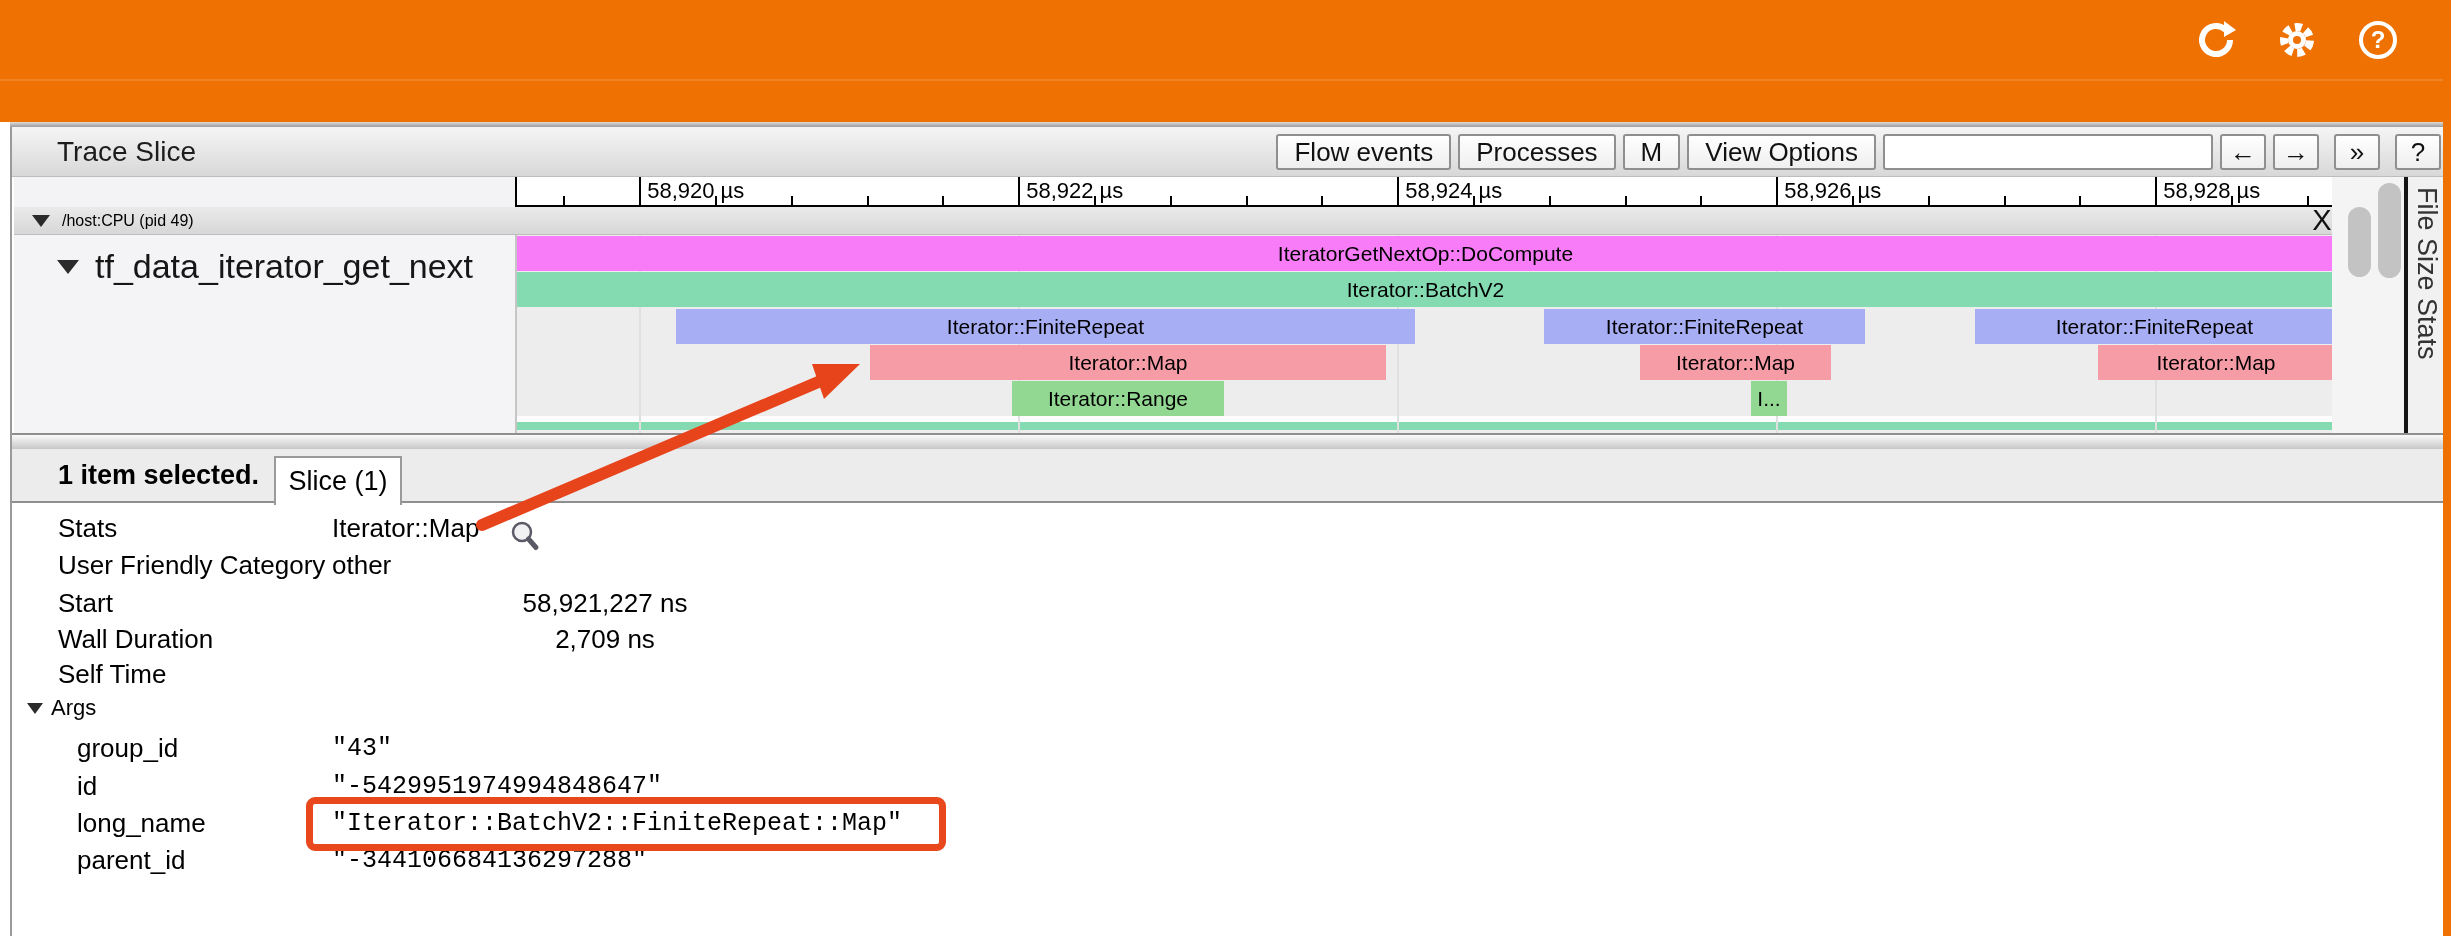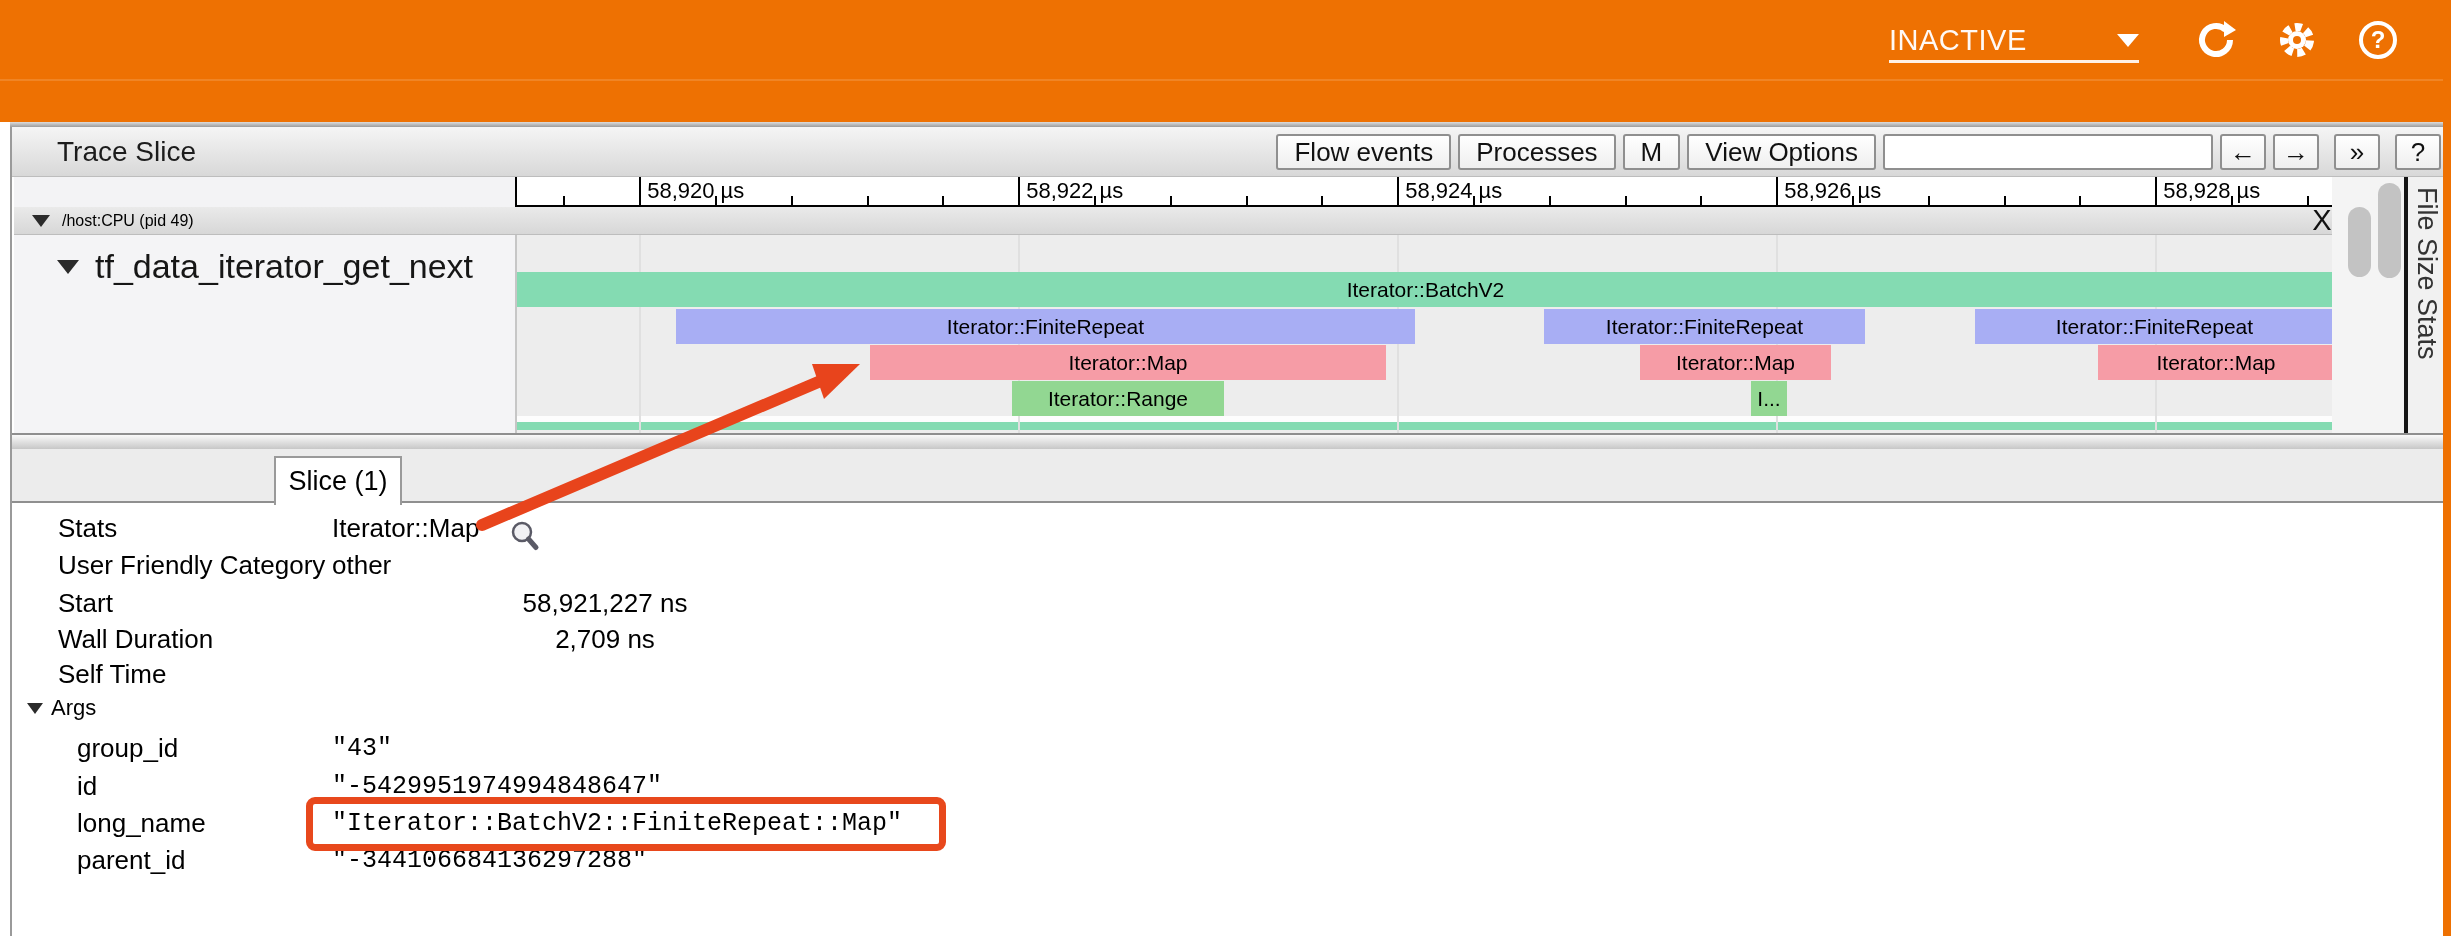--- a/index.html
+++ b/index.html
@@ -105,24 +105,20 @@
   #arrow-svg{left:0;top:0;width:2451px;height:936px;z-index:6;pointer-events:none;}
   #right-orange{left:2443px;top:0;width:8px;height:936px;background:#EE7102;}
 </style>
 </head>
 <body>
 
 <div class="stage">
 
   <div class="abs" id="orange-header">
     <div class="abs" id="orange-seam"></div>
-    <div class="abs" id="mode-select">
-      <span class="lbl">INACTIVE</span>
-      <span class="caret-down"></span>
-    </div>
     <div class="abs hdr-icon" style="left:2195px;top:19px;">
       <svg width="40" height="40" viewBox="0 0 40 40">
         <path d="M34 20 A14 14 0 1 1 29.6 9.8" fill="none" stroke="#fff" stroke-width="6"></path>
         <polygon points="28,1 40,10 28,17" fill="#fff"></polygon>
       </svg>
     </div>
     <div class="abs hdr-icon" style="left:2276px;top:19px;">
       <svg width="42" height="42" viewBox="0 0 42 42">
         <circle cx="21" cy="21" r="13" fill="none" stroke="#fff" stroke-width="8" stroke-dasharray="6.8 4.6" transform="rotate(8 21 21)"></circle>
         <circle cx="21" cy="21" r="9" fill="#fff"></circle>
@@ -205,20 +201,23 @@
 
     <div class="abs" id="canvas">
       <div id="row-gap-white"></div>
       <div id="row-sliver" style="background: rgb(132, 219, 178);"></div>
 
     <div class="gridline" style="left: 122px;"></div>
         <div class="gridline" style="left: 501px;"></div>
         <div class="gridline" style="left: 880px;"></div>
         <div class="gridline" style="left: 1259px;"></div>
         <div class="gridline" style="left: 1638px;"></div>
+        <div class="bar" style="left: 0px; width: 1817px; top: 1px; background: rgb(248, 124, 248);">
+          <span>IteratorGetNextOp::DoCompute</span>
+        </div>
         <div class="bar" style="left: 0px; width: 1817px; top: 37px; background: rgb(132, 219, 178);">
           <span>Iterator::BatchV2</span>
         </div>
         <div class="bar" style="left: 159px; width: 739px; top: 74px; background: rgb(168, 174, 244);">
           <span>Iterator::FiniteRepeat</span>
         </div>
         <div class="bar" style="left: 1027px; width: 321px; top: 74px; background: rgb(168, 174, 244);">
           <span>Iterator::FiniteRepeat</span>
         </div>
         <div class="bar" style="left: 1458px; width: 359px; top: 74px; background: rgb(168, 174, 244);">
@@ -248,20 +247,21 @@
 
     <div class="abs" id="side-tab">
       <span id="side-tab-text">File Size Stats</span>
     </div>
 
     <div class="abs" id="tv-bottom-strip"></div>
   </div>
 
   <div class="abs" id="details-panel">
     <div class="abs" id="details-header">
+      <div id="details-status">1 item selected.</div>
       <div id="slice-tab">Slice (1)</div>
     </div>
 
     <div id="detail-rows">
 
     <div class="drow" style="top: 62px; left: 0px; width: 2433px;">
           <span class="dlabel">Stats</span>
           <span class="dvalue">Iterator::Map</span>
         </div>
         <div class="drow" style="top: 99px; left: 0px; width: 2433px;">

